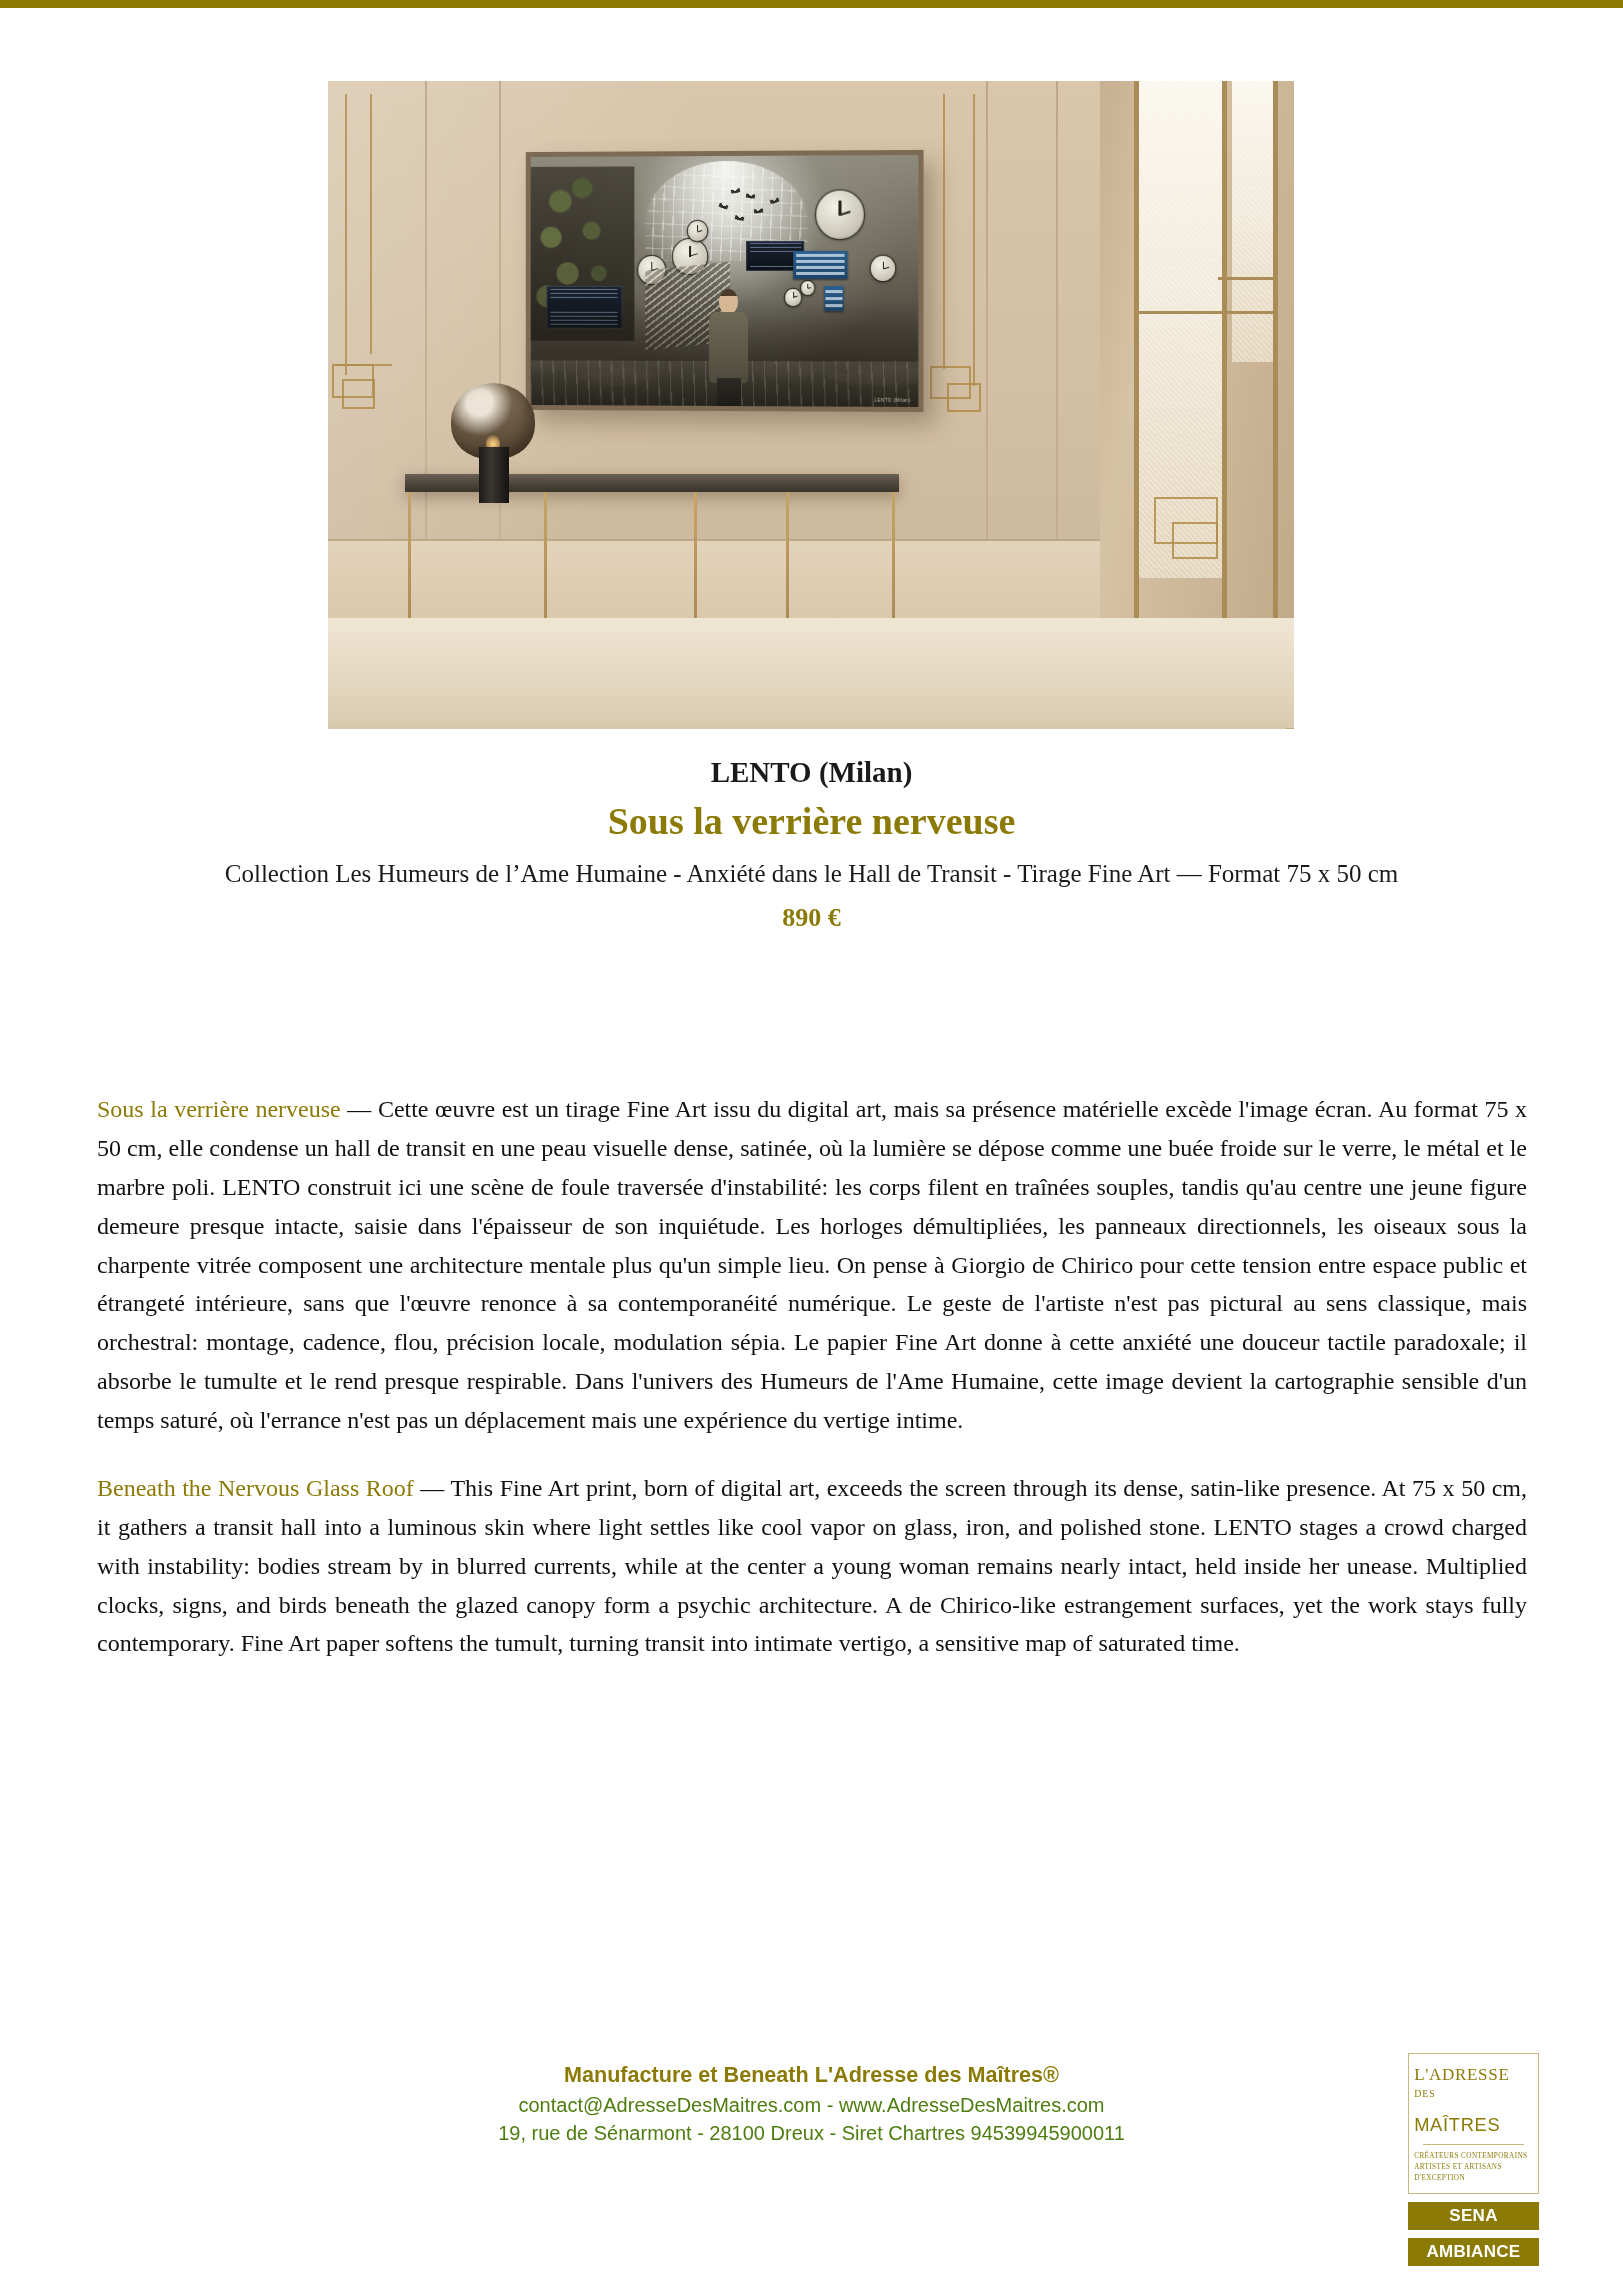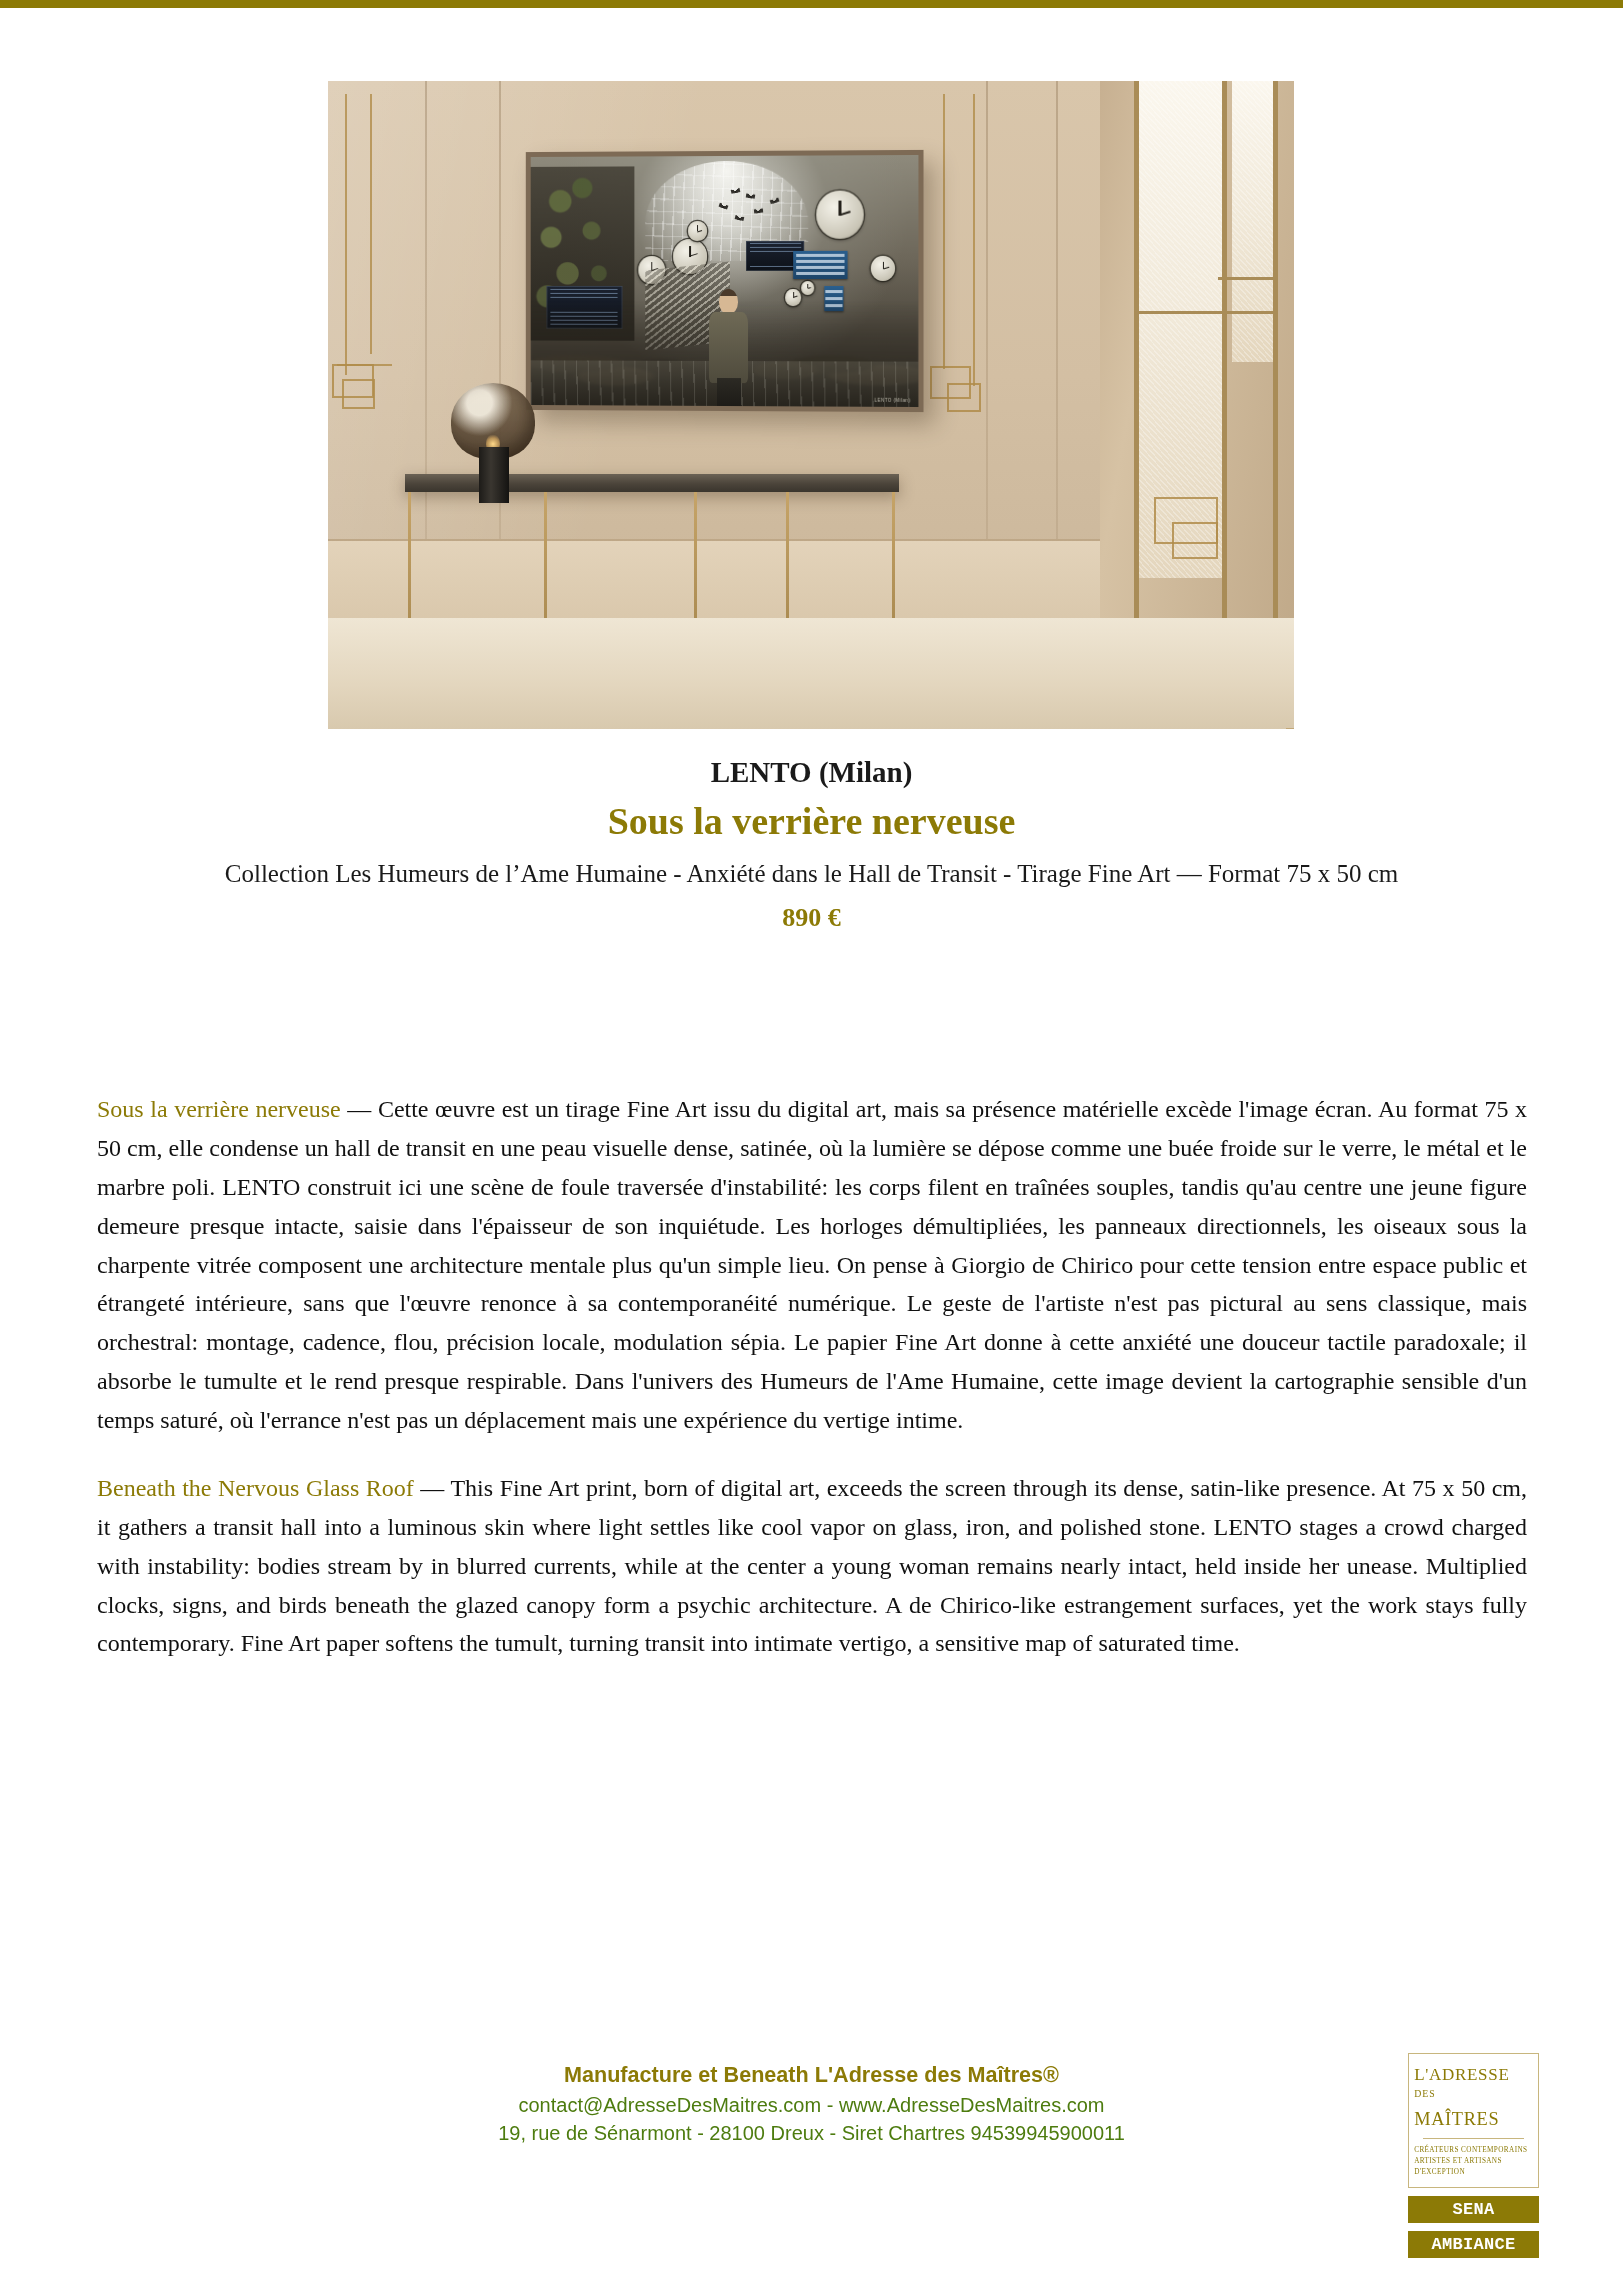--- a/index.html
+++ b/index.html
@@ -402,40 +402,40 @@
     font-size: 9.8px;
     letter-spacing: 1px;
     color: #8c7a06;
     font-family: "Liberation Serif", serif;
     margin-top: 4px;
   }
   .logo-l3 {
     font-size: 18.3px;
     letter-spacing: 0.7px;
     color: #8c7a06;
-    font-family: Liberation Serif, serif;
-    margin-top: 10px;
+    font-family: Liberation Sans, sans-serif;
+    margin-top: 16px;
     line-height: 1.1;
   }
   .logo-div {
     height: 0.7px;
     background: #c8b67e;
     margin: 7.9px 9.2px 6.5px 9.2px;
   }
   .logo-sub {
     font-size: 7.2px;
     letter-spacing: 0.4px;
     color: #8c7a06;
     font-family: "Liberation Serif", serif;
     line-height: 1.55;
   }
   .badge {
     background: #8c7a06;
     color: #ffffff;
-    font-family: Liberation Mono, monospace;
+    font-family: Liberation Sans, sans-serif;
     font-weight: bold;
     font-size: 17px;
     letter-spacing: 0.3px;
     text-align: center;
     padding: 3.9px 0;
     margin-top: 7.9px;
   }
 </style>
 </head>
 <body>

